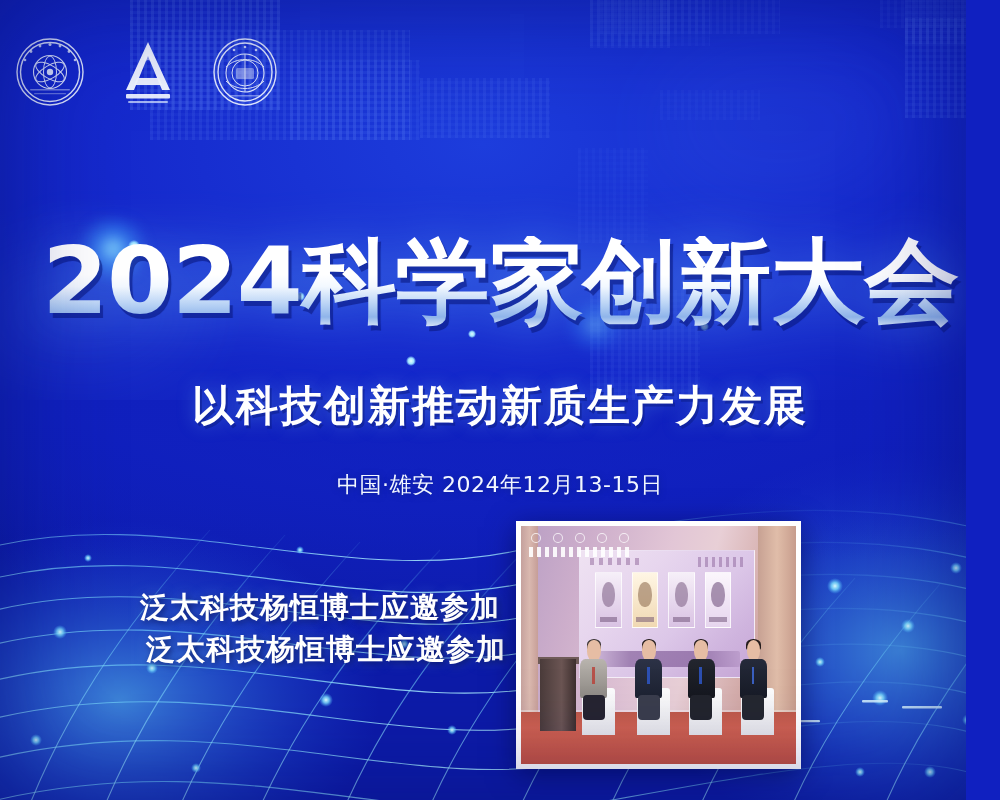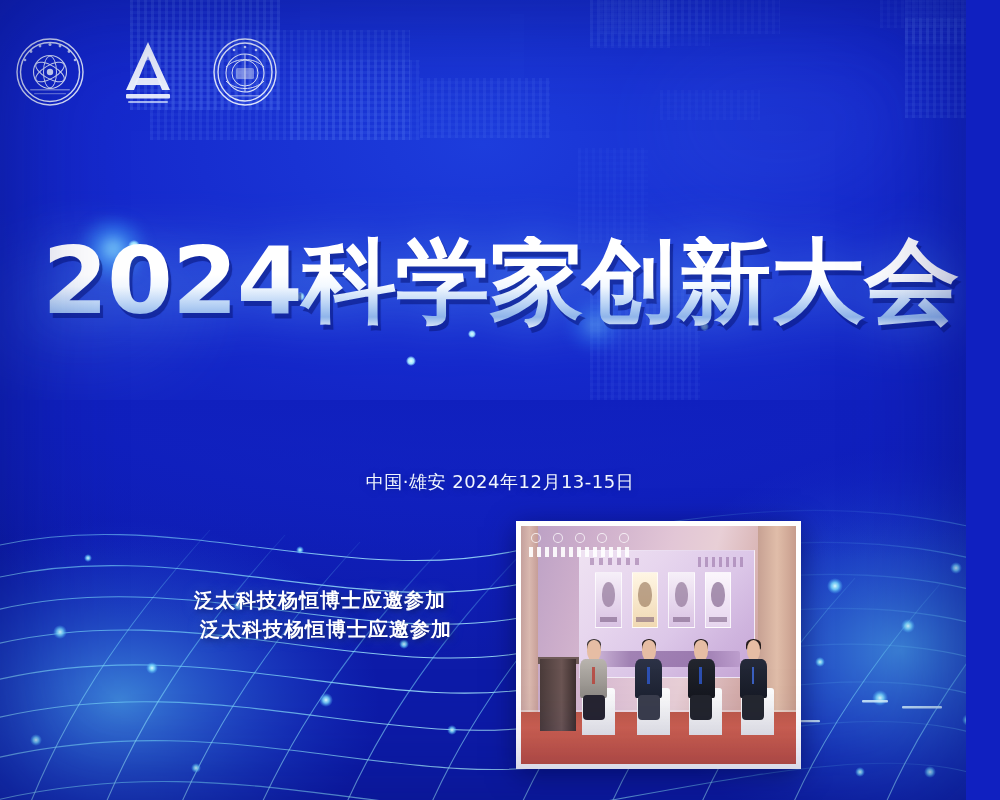--- a/index.html
+++ b/index.html
@@ -90,33 +90,33 @@
     text-align:center; z-index:9;
     font-family:"DejaVu Sans","Liberation Sans",sans-serif;
     font-size:42px; font-weight:bold; color:#ffffff;
     letter-spacing:2px; white-space:nowrap;
     text-shadow:2px 3px 0 rgba(10,25,130,.50), 0 0 18px rgba(120,200,255,.40);
   }
   .meta-line{
     position:absolute; left:0; top:470px; width:1000px;
     text-align:center; z-index:9;
     font-family:"DejaVu Sans","Liberation Sans",sans-serif;
-    font-size:18px; color:#f2f7ff; letter-spacing:.5px;
+    font-size:22px; color:#f2f7ff; letter-spacing:.5px;
     white-space:nowrap;
     text-shadow:0 1px 6px rgba(10,30,140,.8);
   }
 
   
   .caption{
     position:absolute; left:120px; top:586px; width:400px;
     z-index:9; text-align:center;
   }
   .caption div{
     font-family:"DejaVu Sans","Liberation Sans",sans-serif;
-    font-size:20px; font-weight:bold; color:#ffffff;
+    font-size:29px; font-weight:bold; color:#ffffff;
     line-height:1.45; letter-spacing:1px; white-space:nowrap;
     text-shadow:2px 2px 6px rgba(5,15,90,.85), 0 0 14px rgba(120,200,255,.35);
   }
   .caption .l2{ padding-left:12px; }
 
   
   .photo-frame{
     position:absolute; left:516px; top:521px;
     width:285px; height:248px;
     background:#ffffff;
@@ -365,20 +365,21 @@
             <circle cx="46" cy="13" r="1.3"></circle>
         </g>
       </svg>
     </div>
   </div>
 
   <div class="title-wrap">
     <div class="main-title">2024科学家创新大会</div>
   </div>
 
+  <div class="sub-title">以科技创新推动新质生产力发展</div>
 
   <div class="meta-line">中国·雄安  2024年12月13-15日</div>
 
   <div class="caption">
     <div class="l1">泛太科技杨恒博士应邀参加</div>
     <div class="l2">泛太科技杨恒博士应邀参加</div>
   </div>
 
   <div class="photo-frame">
     <div class="photo">

